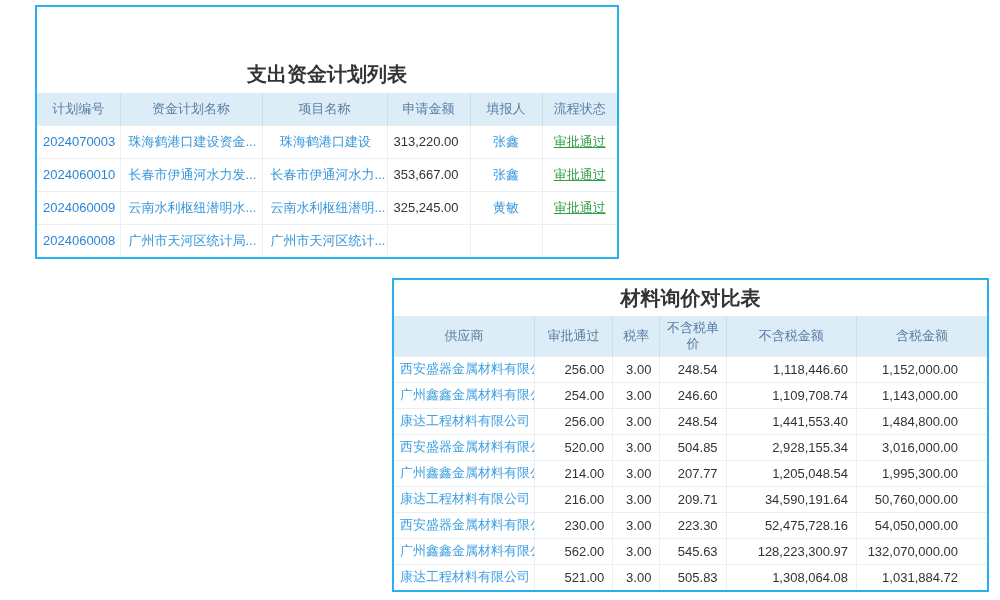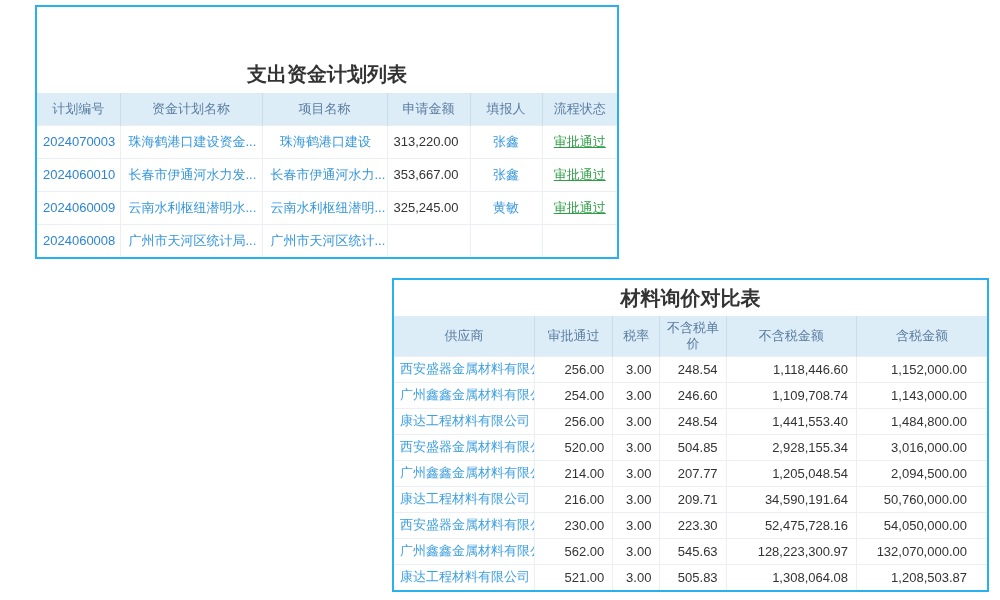--- a/index.html
+++ b/index.html
@@ -57,21 +57,21 @@
   #quote-panel tbody td{height:26px;}
   .center{text-align:center;}
   .left{text-align:center;padding-left:8px;}
   .right{text-align:left;padding-right:6px;}
   .link1{color:var(--link-plan);}
   .link2{color:var(--link-name);}
   .link3{color:var(--link-supplier);}
   .st-approved{color:var(--status-approved);text-decoration:underline;margin-top:32px;}
   .st-unsubmitted{color:var(--status-unsubmitted);}
   .num{text-align:right;padding-right:8px;margin-left:24px;}
-  .num-last{padding-right:20px;text-align:right;}
+  .num-last{padding-right:29px;text-align:right;}
 </style>
 </head>
 <body>
 
 <section class="panel" id="plan-panel">
   <div class="panel-title">支出资金计划列表</div>
   <table>
     <colgroup>
       <col style="width:83px">
         <col style="width:142px">
@@ -180,21 +180,21 @@
           <td class="num">504.85</td>
           <td class="num">2,928,155.34</td>
           <td class="num num-last">3,016,000.00</td>
         </tr>
         <tr>
           <td class="center link3">广州鑫鑫金属材料有限公司</td>
           <td class="num">214.00</td>
           <td class="num">3.00</td>
           <td class="num">207.77</td>
           <td class="num">1,205,048.54</td>
-          <td class="num num-last">2,094,500.00</td>
+          <td class="num num-last">1,995,300.00</td>
         </tr>
         <tr>
           <td class="center link3">康达工程材料有限公司</td>
           <td class="num">216.00</td>
           <td class="num">3.00</td>
           <td class="num">209.71</td>
           <td class="num">34,590,191.64</td>
           <td class="num num-last">50,760,000.00</td>
         </tr>
         <tr>
@@ -212,17 +212,17 @@
           <td class="num">545.63</td>
           <td class="num">128,223,300.97</td>
           <td class="num num-last">132,070,000.00</td>
         </tr>
         <tr>
           <td class="center link3">康达工程材料有限公司</td>
           <td class="num">521.00</td>
           <td class="num">3.00</td>
           <td class="num">505.83</td>
           <td class="num">1,308,064.08</td>
-          <td class="num num-last">1,208,503.87</td>
+          <td class="num num-last">1,031,884.72</td>
         </tr>
       </tbody>
   </table>
 </section>
 
 </body></html>

